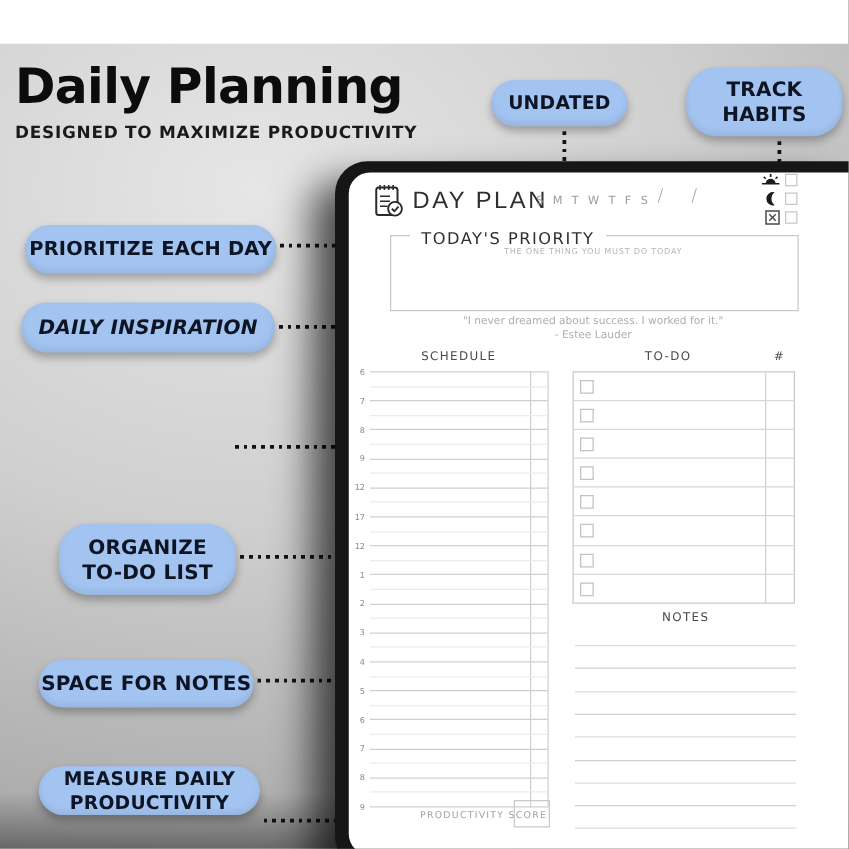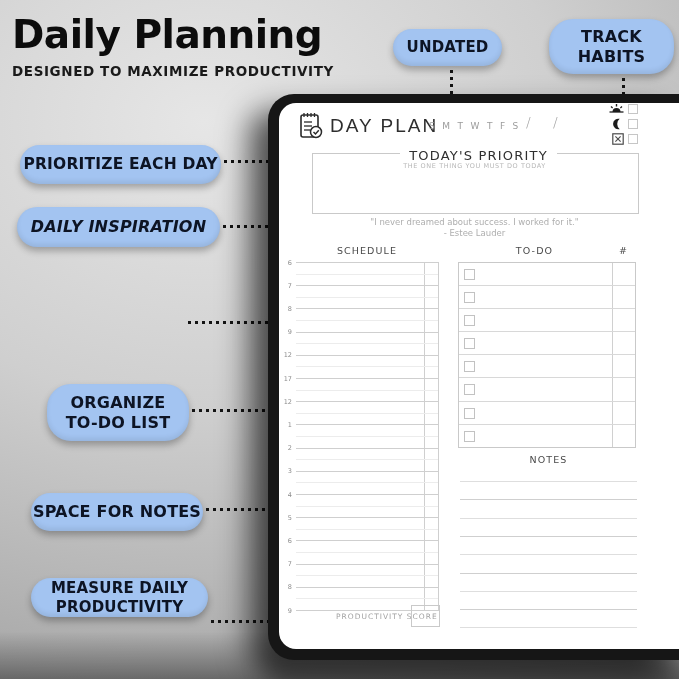--- a/index.html
+++ b/index.html
@@ -2,20 +2,21 @@
 <html><head>
 <meta charset="utf-8">
 <style>
   html,body{margin:0;padding:0;}
   body{width:679px;height:679px;overflow:hidden;position:relative;
        font-family:"DejaVu Sans","Liberation Sans",sans-serif;}
   .stage{position:absolute;inset:0;
     background:
       linear-gradient(180deg, rgba(0,0,0,0) 93%, rgba(0,0,0,.38) 100%),
       radial-gradient(140% 110% at 30% 18%, #e6e6e6 0%, #cfcfcf 38%, #b3b3b3 66%, #8e8e8e 100%);
+    margin-top: 35px;
   }
 
   
   .hl{position:absolute;left:12px;top:12px;color:#111;}
   .hl h1{margin:0;font-size:39px;font-weight:800;letter-spacing:-0.5px;color:#0c0c0c;}
   .hl .sub{margin-top:6px;font-size:13.5px;font-weight:700;letter-spacing:.6px;color:#1a1a1a;}
 
   
   .bubble{position:absolute;background:#a3c4f1;border-radius:24px;
     display:flex;align-items:center;justify-content:center;text-align:center;
@@ -44,21 +45,21 @@
     font-size:19px;letter-spacing:2px;color:#2e2e2e;}
   .days{position:absolute;left:161px;top:27px;display:flex;gap:7px;
     font-size:9px;color:#9c9c9c;letter-spacing:.5px;}
   .slash{position:absolute;top:20px;font-size:14px;color:#a0a0a0;font-weight:300;}
 
   .habits{position:absolute;right:41px;top:9px;display:flex;flex-direction:column;gap:4px;align-items:flex-end;}
   .habit-row{display:flex;align-items:center;gap:4px;height:11px;}
   .hbox{width:8px;height:8px;border:1px solid #c6c6c6;display:inline-block;}
 
   .pri-box{position:absolute;left:44px;top:59px;width:325px;height:59px;border:1px solid #c9c9c9;}
-  .pri-title{position:absolute;left:48px;top:51px;width:325px;text-align:center;}
+  .pri-title{position:absolute;left:60px;top:51px;width:325px;}
   .pri-title span{background:#fff;padding:0 9px;font-size:13px;letter-spacing:1.2px;color:#2f2f2f;}
   .pri-sub{position:absolute;left:44px;top:68px;width:325px;text-align:center;
     font-size:6.5px;letter-spacing:.6px;color:#b7b7b7;}
 
   .quote{position:absolute;left:44px;top:123px;width:325px;text-align:center;
     font-size:8.5px;color:#aeaeae;line-height:1.35;}
 
   .sec-label{position:absolute;font-size:9.5px;letter-spacing:1.1px;color:#4a4a4a;}
 
   .hour-label{position:absolute;width:22px;text-align:right;font-size:6.5px;color:#8c8c8c;}

